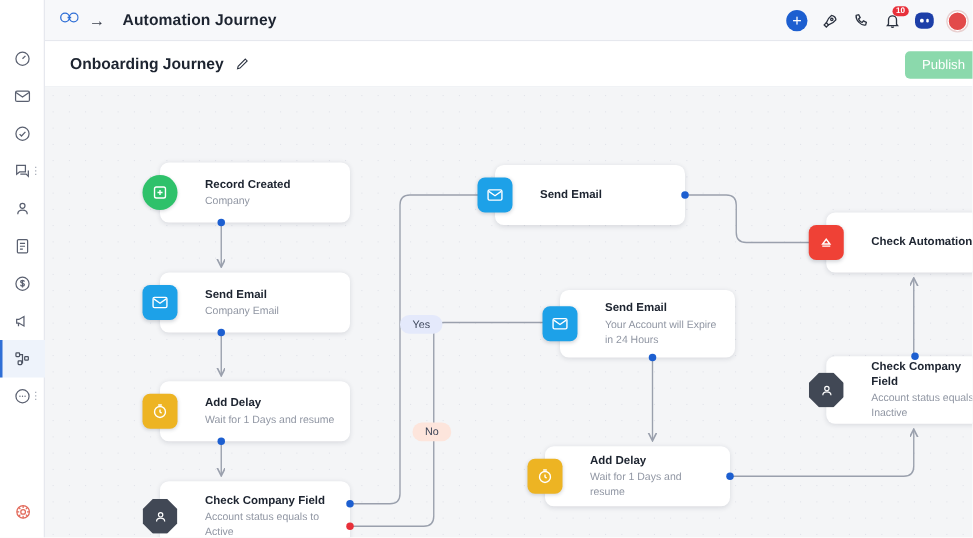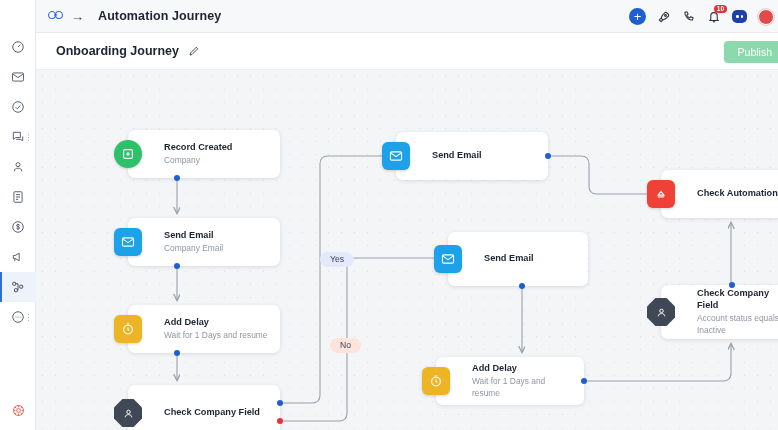--- a/index.html
+++ b/index.html
@@ -405,20 +405,21 @@
 
       <div class="node" style="left:92px; top:315px; width:152px; height:56px;">
         <span class="node-ic octo ic-dark">
           <svg width="13" height="13" viewBox="0 0 24 24" fill="none" stroke="#fff" stroke-width="1.8">
             <circle cx="12" cy="9" r="3.2"></circle>
               <path d="M6 19c0-3.3 2.7-5 6-5s6 1.7 6 5"></path>
           </svg>
         </span>
         <div class="node-body">
           <div class="node-title">Check Company Field</div>
+          <div class="node-sub">Account status equals to Active</div>
         </div>
         <span class="port blue" style="right:-3px; top:15px;"></span>
         <span class="port red" style="right:-3px; top:33px;"></span>
       </div>
 
       <div class="node" style="left:360px; top:62px; width:152px; height:48px;">
         <span class="node-ic ic-blue">
           <svg width="14" height="12" viewBox="0 0 24 20" fill="none" stroke="#fff" stroke-width="1.9">
             <rect x="2.5" y="3" width="19" height="14" rx="2"></rect>
               <path d="M3.5 5l8.5 6 8.5-6"></path>
@@ -432,20 +433,21 @@
 
       <div class="node" style="left:412px; top:162px; width:140px; height:54px;">
         <span class="node-ic ic-blue">
           <svg width="14" height="12" viewBox="0 0 24 20" fill="none" stroke="#fff" stroke-width="1.9">
             <rect x="2.5" y="3" width="19" height="14" rx="2"></rect>
               <path d="M3.5 5l8.5 6 8.5-6"></path>
           </svg>
         </span>
         <div class="node-body">
           <div class="node-title">Send Email</div>
+          <div class="node-sub">Your Account will Expire in 24 Hours</div>
         </div>
         <span class="port blue" style="left:71px; bottom:-3px;"></span>
       </div>
 
       <div class="node" style="left:400px; top:287px; width:148px; height:48px;">
         <span class="node-ic ic-amber">
           <svg width="14" height="14" viewBox="0 0 24 24" fill="none" stroke="#fff" stroke-width="1.9">
             <circle cx="12" cy="13" r="7.5"></circle>
               <path d="M12 9.5V13l2.2 1.6M9.5 3.5h5"></path>
           </svg>

